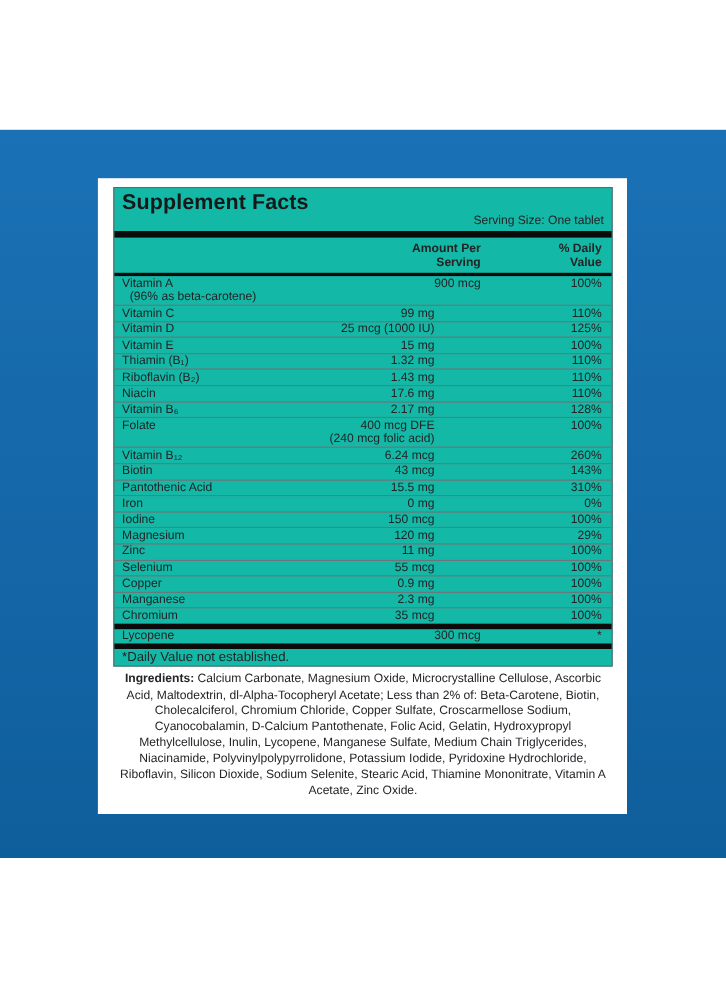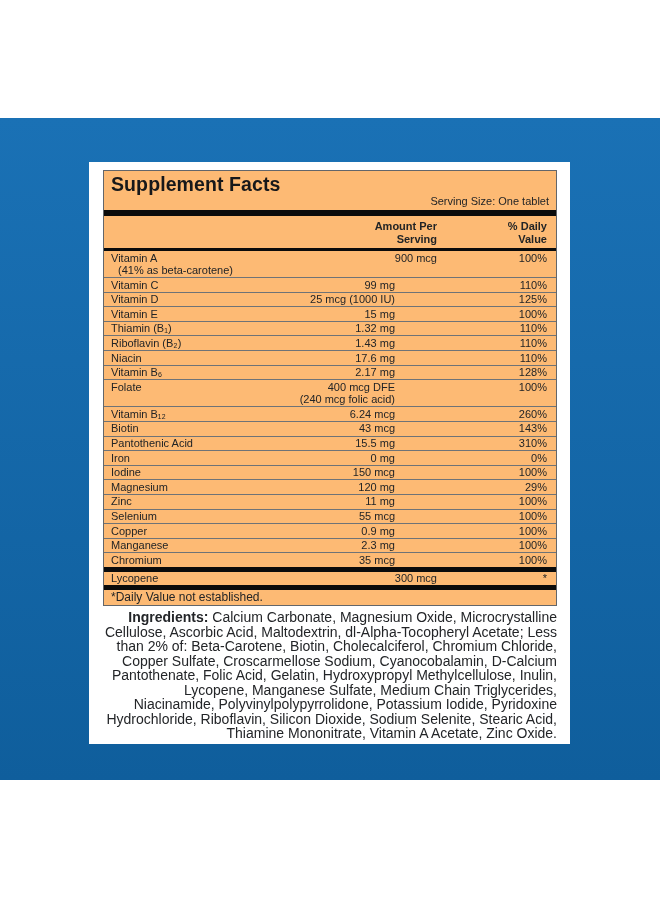--- a/index.html
+++ b/index.html
@@ -18,21 +18,21 @@
   .blue-band{
     position:absolute;left:0;top:118px;width:660px;height:662px;
     background:linear-gradient(180deg,var(--blue-top) 0%,var(--blue-bottom) 100%);
   }
   .card{
     position:absolute;left:89px;top:162px;width:481px;min-height:578px;
     background:#ffffff;box-sizing:border-box;padding-bottom:3px;
   }
   .facts-box{
     margin:8px 13px 0 14px;border:1.5px solid var(--box-border);
-    background:#fdba74;box-sizing:border-box;
+    background:#14b8a6;box-sizing:border-box;
   }
   .head{padding:2px 7px 0 7px;}
   .title{font-size:19.5px;font-weight:bold;line-height:20px;letter-spacing:.1px;padding-top:1px;color:#17181a;}
   .serving{font-size:11px;line-height:13px;padding:1px 0 2px 0;text-align:right;}
   .bar{background:#0b0b0b;}
   .bar-6{height:6px;}
   .bar-3{height:3px;}
   .bar-5{height:5px;}
   .hdr{
     display:grid;grid-template-columns:1fr 110px;
@@ -46,22 +46,22 @@
   .rows .row + .row{border-top:1px solid var(--rule);gap:42px;}
   .line1{display:flex;justify-content:space-between;}
   .nname{white-space:nowrap;}
   .namt{white-space:nowrap;}
   .subline{display:block;}
   .sub-name{padding-left:7px;}
   .sub-amt{text-align:right;}
   .ndv{text-align:right;}
   .footnote-row{font-size:12px;line-height:12.5px;padding:1px 9px 1.5px 7px;}
   .ingredients{
-    margin:4px 13px 0 14px;font-size:14px;line-height:14.5px;color:#232528;
-    text-align:right;
+    margin:4px 13px 0 14px;font-size:11px;line-height:14.5px;color:#232528;
+    text-align:center;
   }
   .ing-label{font-weight:bold;}
 </style>
 </head>
 <body>
 
 <div class="blue-band"></div>
 
 <div class="card">
   <div class="facts-box">
@@ -78,21 +78,21 @@
     </div>
     <div class="bar bar-3"></div>
 
     <div class="rows">
   <div class="row">
     <div class="c1">
       <div class="line1">
         <span class="nname">Vitamin A</span>
         <span class="namt">900 mcg</span>
       </div>
-      <span class="subline sub-name">(41% as beta-carotene)</span>
+      <span class="subline sub-name">(96% as beta-carotene)</span>
 
     </div>
     <div class="ndv">100%</div>
   </div>
 
   <div class="row">
     <div class="c1">
       <div class="line1">
         <span class="nname">Vitamin C</span>
         <span class="namt">99 mg</span>

